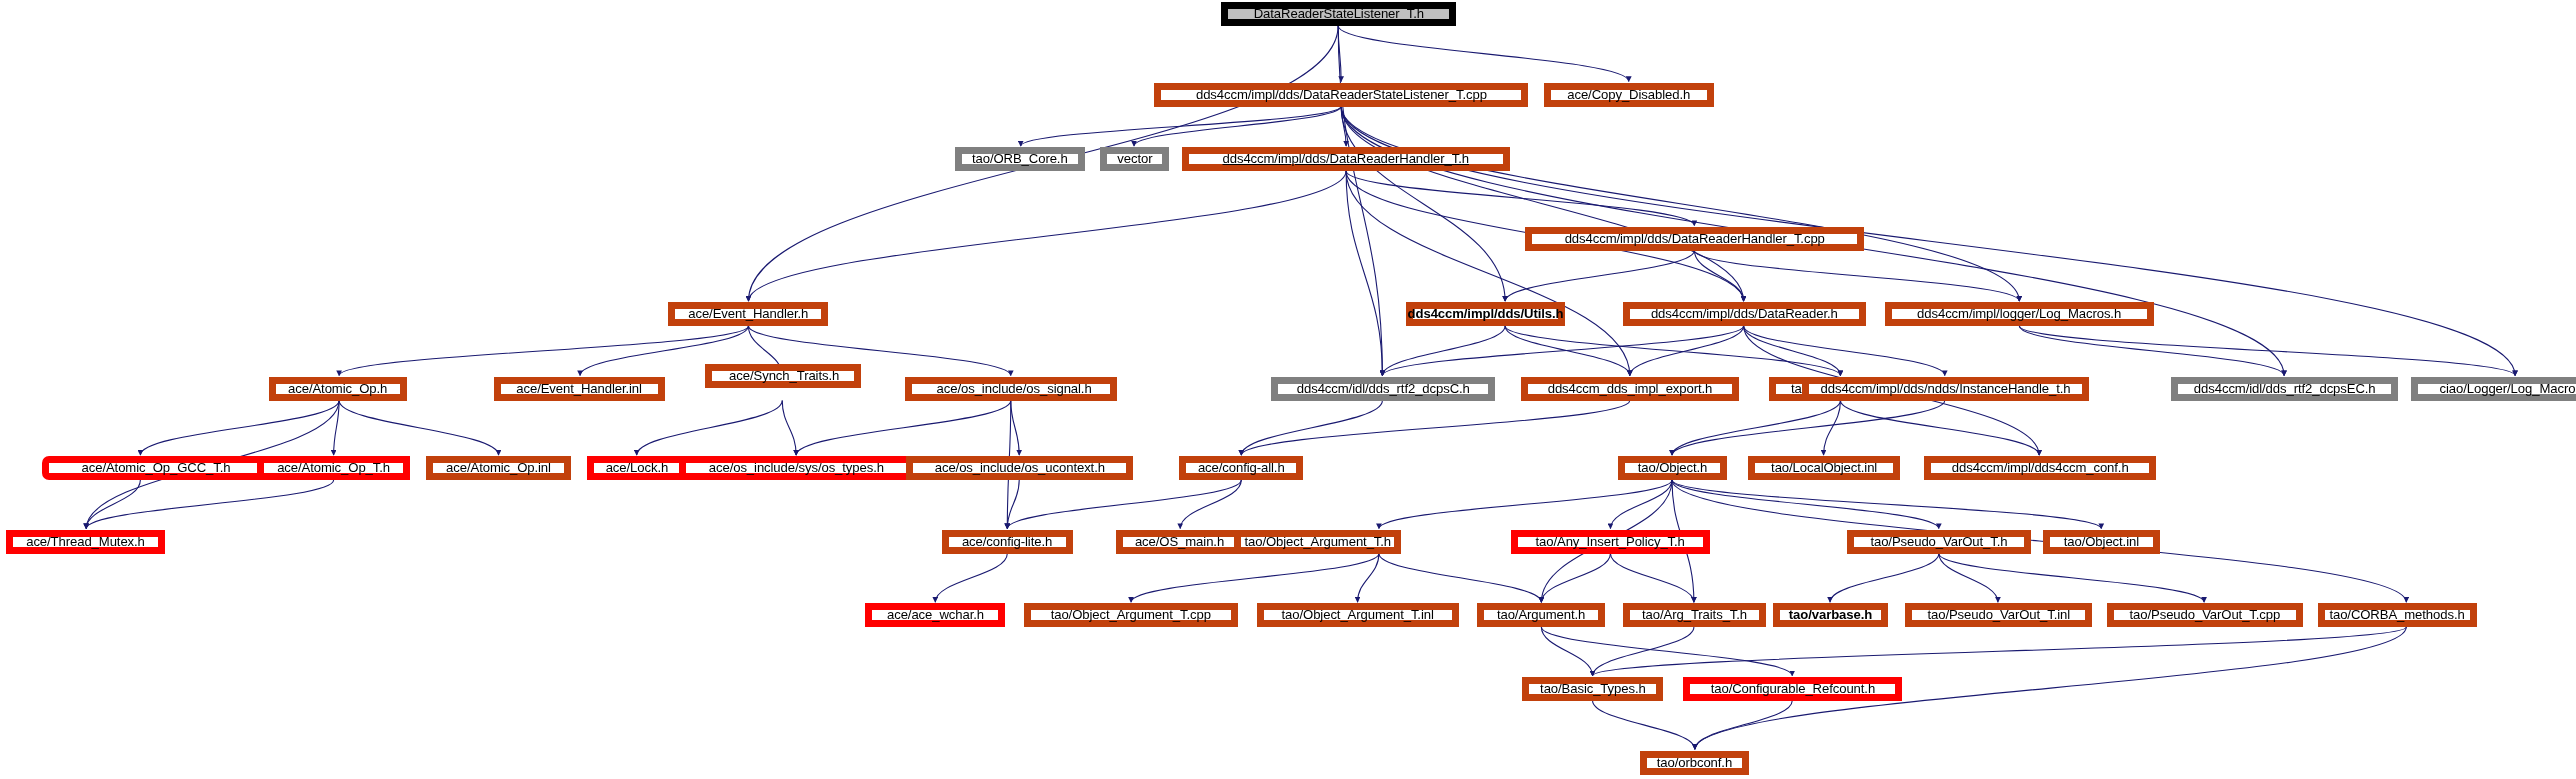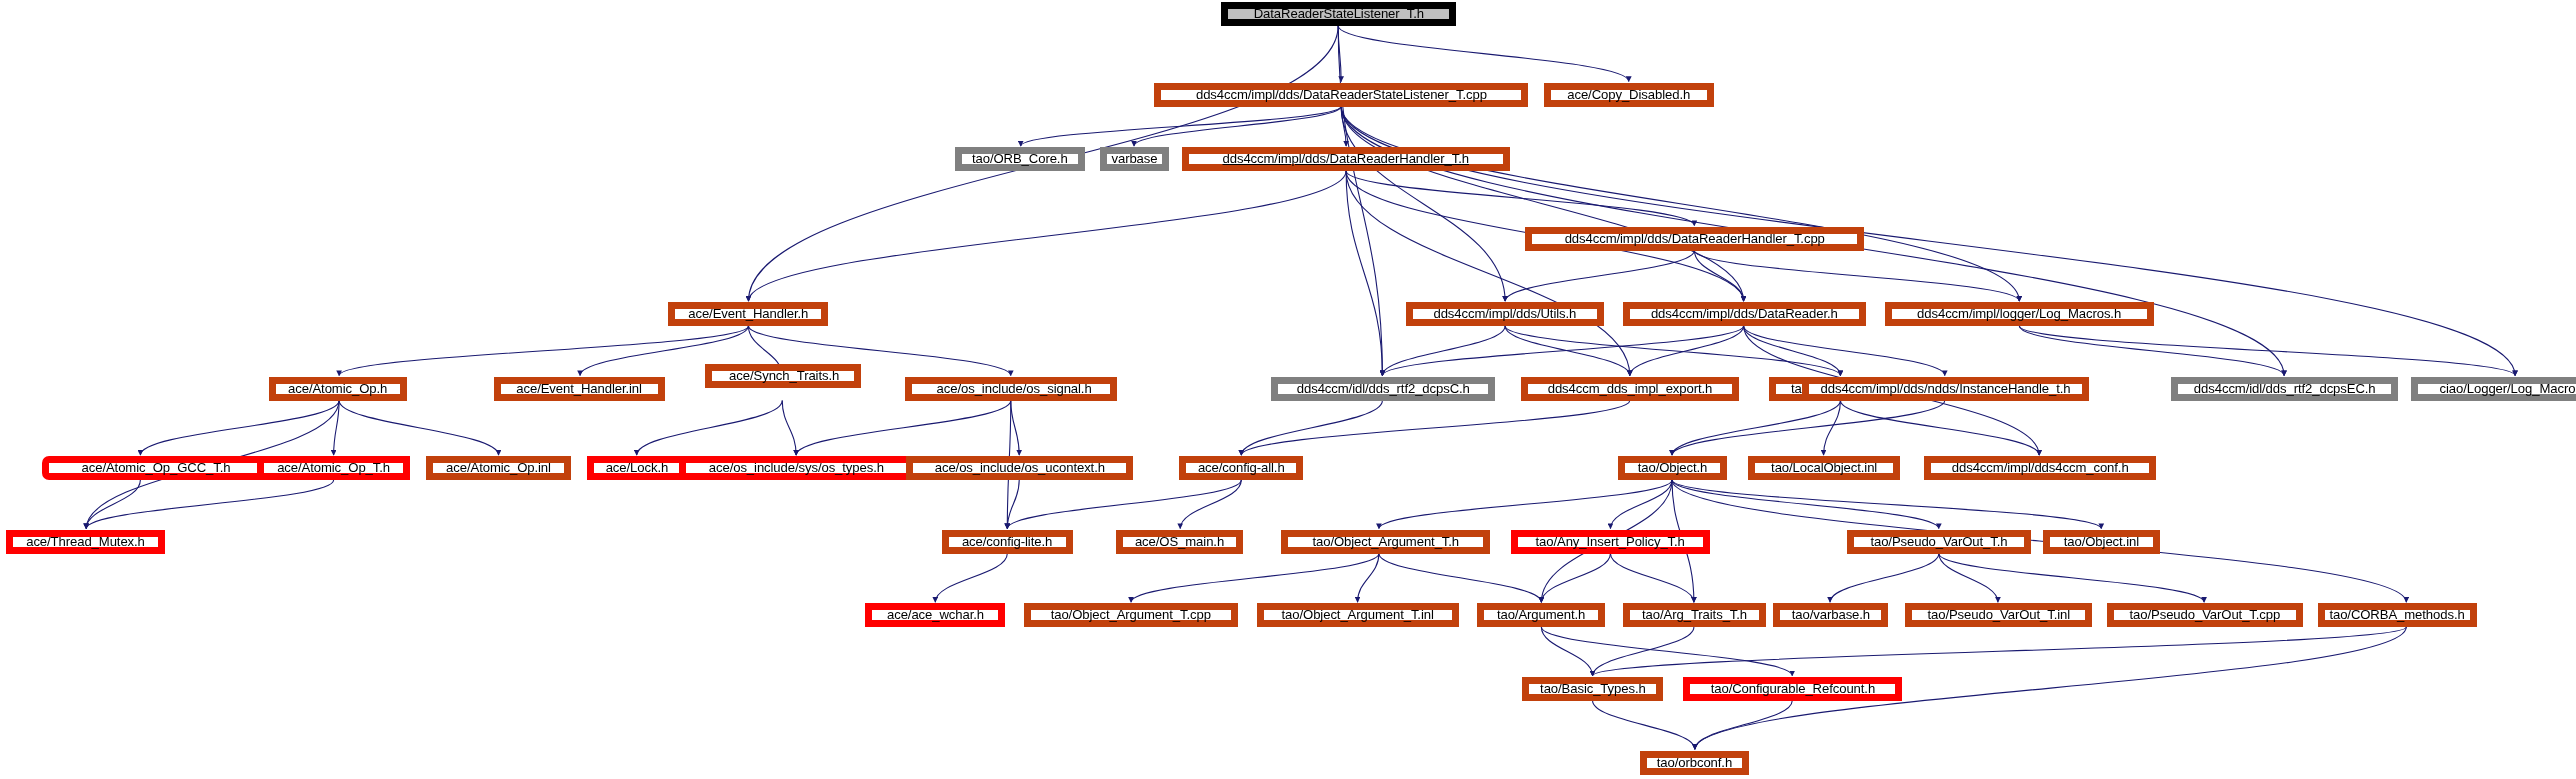--- a/index.html
+++ b/index.html
@@ -153,32 +153,32 @@
       <div class="node" style="left: 1154px; top: 83px; width: 374px;">
         <span class="node-label">dds4ccm/impl/dds/DataReaderStateListener_T.cpp</span>
       </div>
       <div class="node" style="left: 1544px; top: 83px; width: 170px;">
         <span class="node-label">ace/Copy_Disabled.h</span>
       </div>
       <div class="node plain" style="left: 955px; top: 147px; width: 130px;">
         <span class="node-label">tao/ORB_Core.h</span>
       </div>
       <div class="node plain" style="left: 1100px; top: 147px; width: 69px;">
-        <span class="node-label">varbase</span>
+        <span class="node-label">vector</span>
       </div>
       <div class="node" style="left: 1182px; top: 147px; width: 328px; text-decoration: underline;">
         <span class="node-label">dds4ccm/impl/dds/DataReaderHandler_T.h</span>
       </div>
       <div class="node" style="left: 1525px; top: 227px; width: 339px;">
         <span class="node-label">dds4ccm/impl/dds/DataReaderHandler_T.cpp</span>
       </div>
       <div class="node" style="left: 668px; top: 302px; width: 160px;">
         <span class="node-label">ace/Event_Handler.h</span>
       </div>
-      <div class="node" style="left: 1406px; top: 302px; width: 198px;">
+      <div class="node" style="left: 1406px; top: 302px; width: 159px; font-weight: bold;">
         <span class="node-label">dds4ccm/impl/dds/Utils.h</span>
       </div>
       <div class="node" style="left: 1623px; top: 302px; width: 243px;">
         <span class="node-label">dds4ccm/impl/dds/DataReader.h</span>
       </div>
       <div class="node" style="left: 1885px; top: 302px; width: 269px;">
         <span class="node-label">dds4ccm/impl/logger/Log_Macros.h</span>
       </div>
       <div class="node" style="left: 269px; top: 377px; width: 138px;">
         <span class="node-label">ace/Atomic_Op.h</span>
@@ -242,21 +242,21 @@
       </div>
       <div class="node unexpanded" style="left: 6px; top: 530px; width: 159px;">
         <span class="node-label">ace/Thread_Mutex.h</span>
       </div>
       <div class="node" style="left: 942px; top: 530px; width: 131px;">
         <span class="node-label">ace/config-lite.h</span>
       </div>
       <div class="node" style="left: 1116px; top: 530px; width: 127px;">
         <span class="node-label">ace/OS_main.h</span>
       </div>
-      <div class="node" style="left: 1281px; top: 530px; width: 209px;">
+      <div class="node" style="left: 1234px; top: 530px; width: 167px;">
         <span class="node-label">tao/Object_Argument_T.h</span>
       </div>
       <div class="node unexpanded" style="left: 1511px; top: 530px; width: 199px;">
         <span class="node-label">tao/Any_Insert_Policy_T.h</span>
       </div>
       <div class="node" style="left: 1847px; top: 530px; width: 184px;">
         <span class="node-label">tao/Pseudo_VarOut_T.h</span>
       </div>
       <div class="node" style="left: 2043px; top: 530px; width: 117px;">
         <span class="node-label">tao/Object.inl</span>
@@ -269,21 +269,21 @@
       </div>
       <div class="node" style="left: 1257px; top: 603px; width: 202px;">
         <span class="node-label">tao/Object_Argument_T.inl</span>
       </div>
       <div class="node" style="left: 1477px; top: 603px; width: 128px;">
         <span class="node-label">tao/Argument.h</span>
       </div>
       <div class="node" style="left: 1623px; top: 603px; width: 143px;">
         <span class="node-label">tao/Arg_Traits_T.h</span>
       </div>
-      <div class="node" style="left: 1773px; top: 603px; width: 115px;">
+      <div class="node" style="left: 1773px; top: 603px; width: 115px; font-weight: bold;">
         <span class="node-label">tao/varbase.h</span>
       </div>
       <div class="node" style="left: 1905px; top: 603px; width: 187px;">
         <span class="node-label">tao/Pseudo_VarOut_T.inl</span>
       </div>
       <div class="node" style="left: 2107px; top: 603px; width: 196px;">
         <span class="node-label">tao/Pseudo_VarOut_T.cpp</span>
       </div>
       <div class="node" style="left: 2318px; top: 603px; width: 159px;">
         <span class="node-label">tao/CORBA_methods.h</span>

